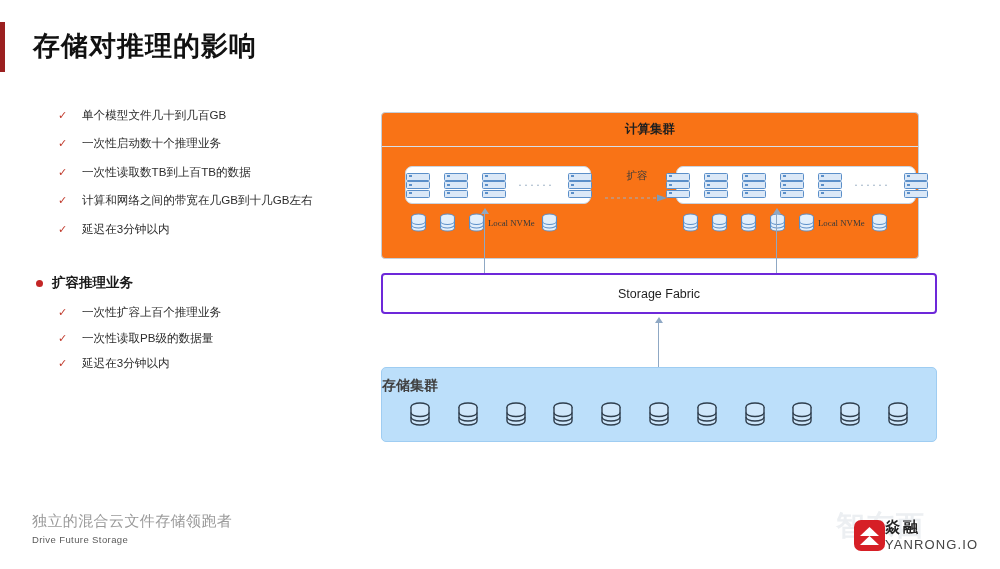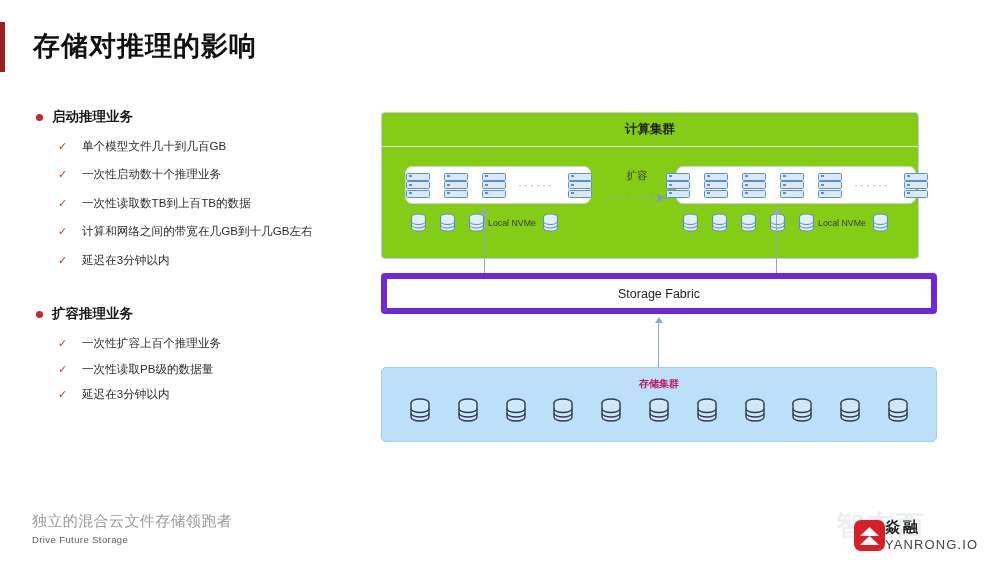--- a/index.html
+++ b/index.html
@@ -50,22 +50,23 @@
     line-height:1.3;
   }
   .group-2{margin-top:38px;}
   .group-2 .sub-item{margin-bottom:11px;}
 
   
   .diagram{position:absolute;left:381px;top:112px;width:558px;height:340px;}
 
   .compute-box{
     position:absolute;left:0;top:0;width:538px;height:147px;
-    border:1px solid #c4cfdb;border-radius:4px;background:#84cc16;
+    border:1px solid #c4cfdb;border-radius:4px;background:#f97316;
     box-sizing:border-box;
+    font-family:Liberation Serif, serif;
   }
   .compute-head{
     height:33px;border-bottom:1px solid #d7dfe8;
     display:flex;align-items:center;justify-content:center;
     font-size:12.5px;font-weight:bold;color:#1f1f1f;
   }
   .compute-body{
     position:relative;height:113px;
   }
 
@@ -125,36 +126,36 @@
   .riser-head{
     position:absolute;width:0;height:0;
     border-left:4px solid transparent;border-right:4px solid transparent;
     border-bottom:6px solid #8fa8c4;
   }
   .riser-head.l{left:99.5px;top:96px;}
   .riser-head.r{left:391.5px;top:96px;}
 
   .fabric-box{
     position:absolute;left:0;top:161px;width:556px;height:41px;
-    border:6px solid #6d28d9;border-radius:4px;background:#fff;
+    border:2px solid #6d28d9;border-radius:4px;background:#fff;
     box-sizing:border-box;
     display:flex;align-items:center;justify-content:center;
     font-size:12.5px;color:#1f1f1f;
   }
 
   .riser.mid{left:277px;top:210px;height:45px;}
   .riser-head.mid{left:273.5px;top:205px;}
 
   .storage-box{
     position:absolute;left:0;top:255px;width:556px;height:75px;
     background:#bcdffa;border:1px solid #9fcdf2;border-radius:5px;
     box-sizing:border-box;
   }
   .storage-title{
-    text-align:center;font-size:10px;font-weight:bold;color:#be185d;
+    font-size:14px;font-weight:bold;color:#404040;
     margin-top:9px;
   }
   .storage-disks{
     display:flex;align-items:center;justify-content:space-around;
     margin-top:7px;padding:0 14px;
   }
 
   
   .footer{position:absolute;left:32px;top:512px;}
   .footer-cn{
@@ -203,24 +204,20 @@
 <body>
 
 <div class="slide">
 
   <div class="title-accent"></div>
   <div class="slide-title">存储对推理的影响</div>
 
   <div class="bullets">
 
     <div class="group">
-      <div class="group-head">
-        <span class="dot"></span>
-        <span>启动推理业务</span>
-      </div>
       <ul class="sub-list">
         <li class="sub-item">
           <span class="check">✓</span>
           <span>单个模型文件几十到几百GB</span>
         </li>
         <li class="sub-item">
           <span class="check">✓</span>
           <span>一次性启动数十个推理业务</span>
         </li>
         <li class="sub-item">

